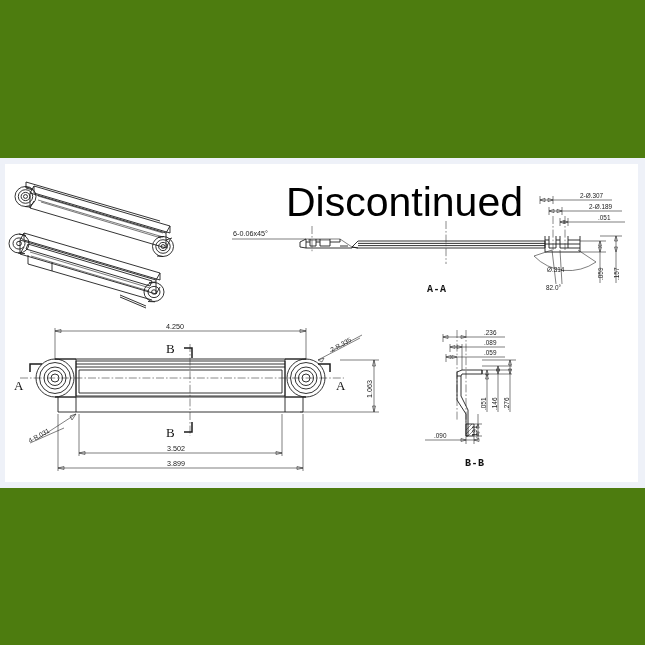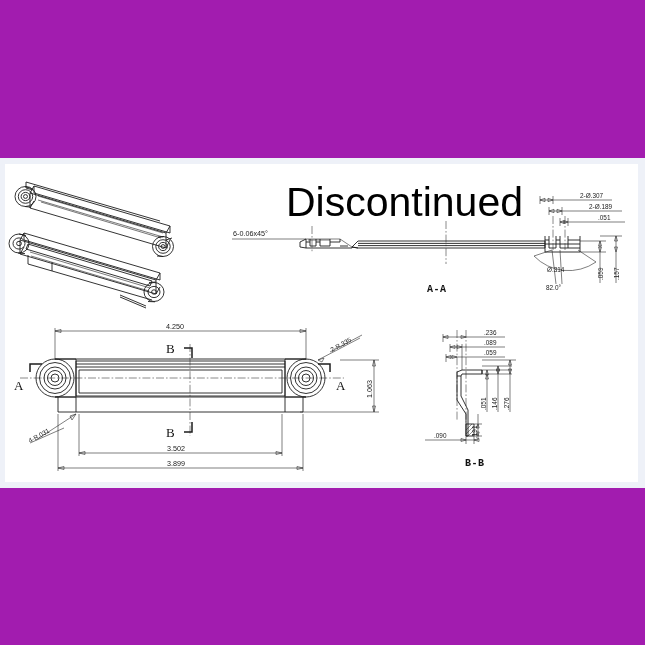--- a/index.html
+++ b/index.html
@@ -11,21 +11,21 @@
   body {
     width: 645px;
     height: 645px;
     overflow: hidden;
     font-family: "Liberation Sans", sans-serif;
   }
   #page {
     position: relative;
     width: 645px;
     height: 645px;
-    background: #a21caf;
+    background: #4d7c0f;
   }
   
   #mat {
     position: absolute;
     left: 0px;
     top: 158px;
     width: 645px;
     height: 330px;
     background: #eef1f8;
   }

